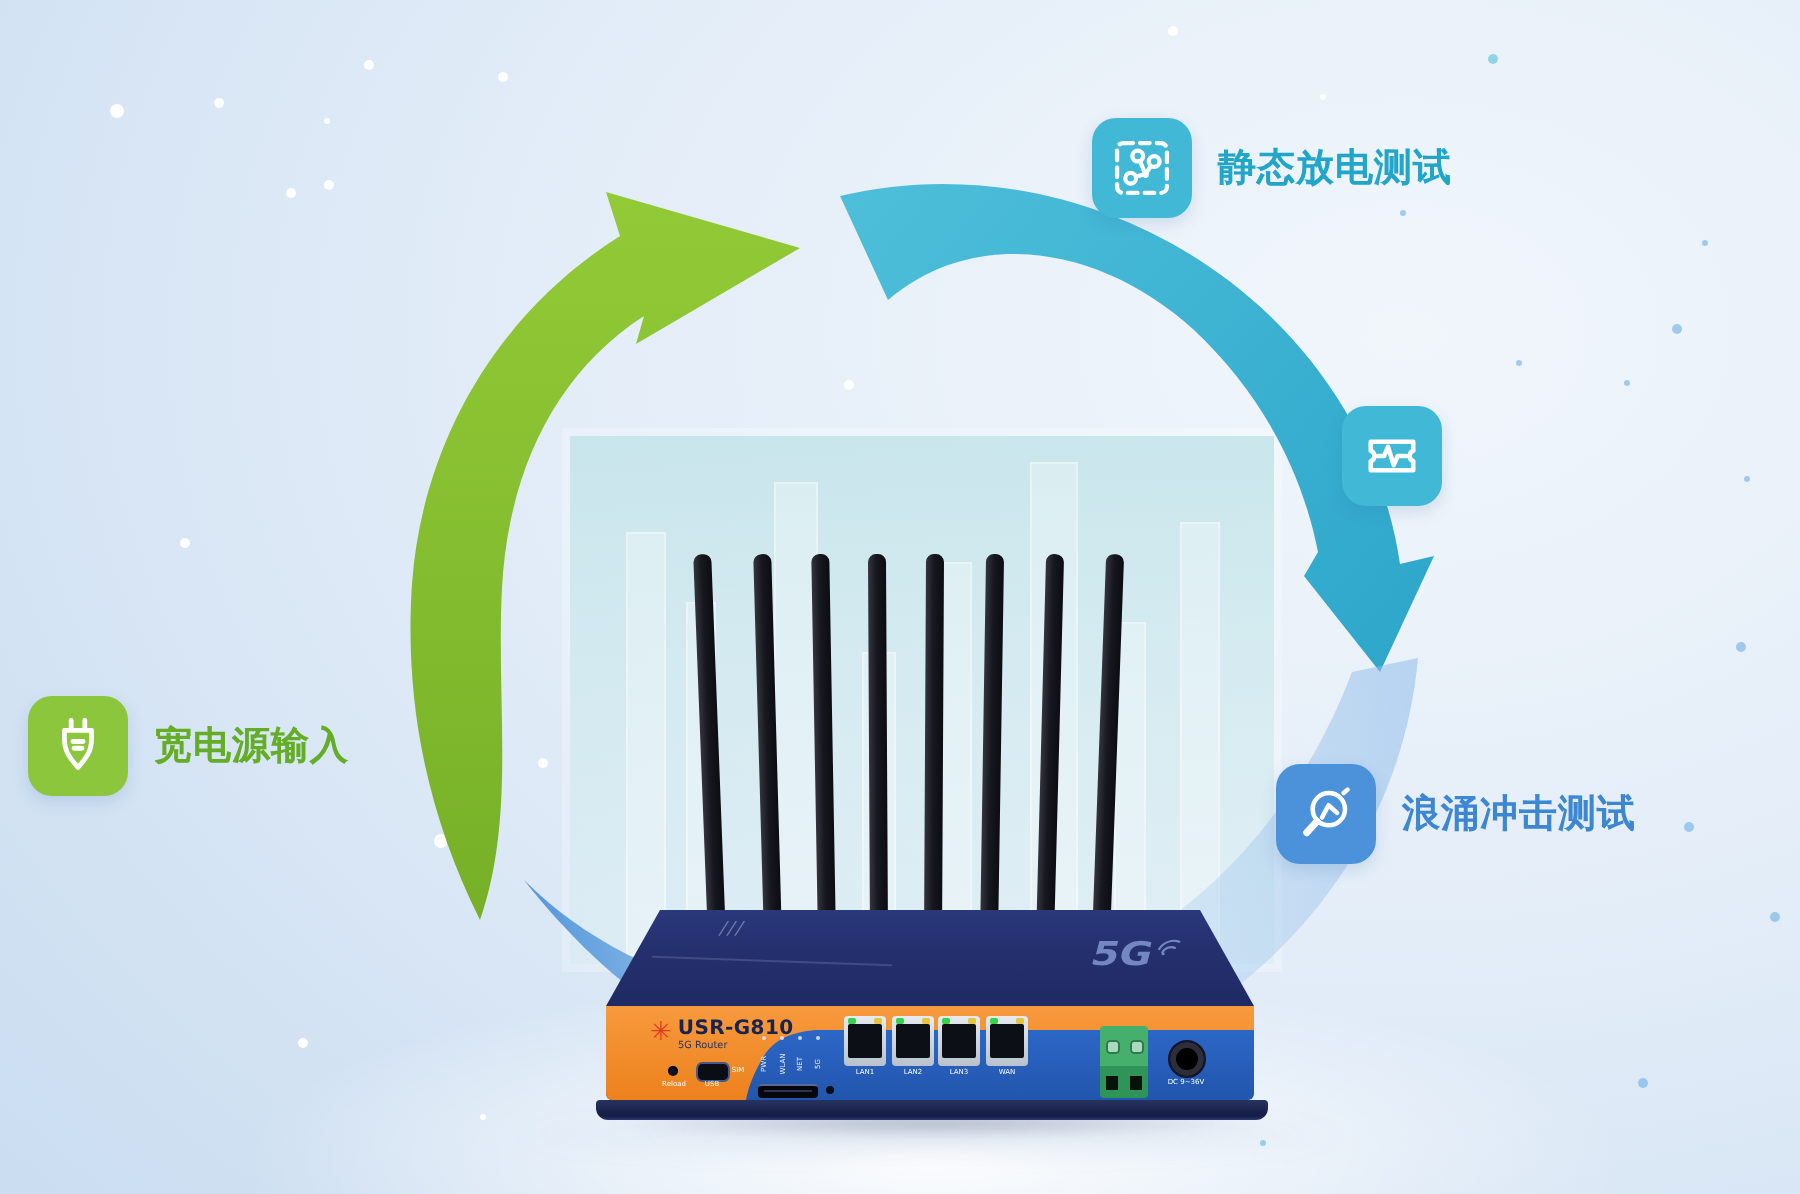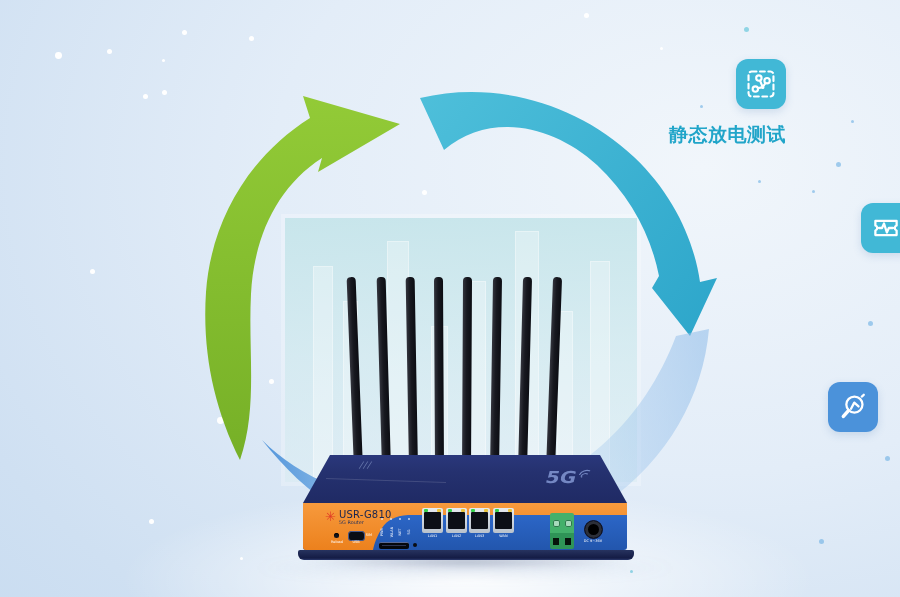--- a/index.html
+++ b/index.html
@@ -19,21 +19,21 @@
   #dots-blue{position:absolute;left:0;top:0;width:3px;height:3px;border-radius:50%;background:transparent;opacity:.6;
     box-shadow:837px 163px 0 1px #6cb0e4,812px 190px 0 0 #6cb0e4,758px 180px 0 0 #6cb0e4,851px 120px 0 0 #6cb0e4,
     869px 322px 0 1px #6cb0e4,843px 412px 0 1px #6cb0e4,886px 457px 0 1px #6cb0e4,745px 28px 0 1px #56c2d8,
     820px 540px 0 1px #6cb0e4,630px 570px 0 0 #56c2d8,700px 105px 0 0 #6cb0e4,872px 238px 0 0 #6cb0e4;}
   
   #cityscape{left:285px;top:218px;width:352px;height:264px;
     background:linear-gradient(180deg, rgba(195,228,233,.85) 0%, rgba(208,234,238,.65) 55%, rgba(222,240,242,.45) 100%);
     box-shadow:0 0 0 4px rgba(255,255,255,.25);}
   .bldg{position:absolute;bottom:4px;background:rgba(255,255,255,.30);border:1px solid rgba(255,255,255,.35);}
   
-  .feature{position:absolute;width:240px;display:flex;flex-direction:column;align-items:flex-end;gap:13px;}
+  .feature{position:absolute;width:240px;display:flex;align-items:center;gap:13px;}
   .icon-tile{width:50px;height:50px;border-radius:12px;display:flex;align-items:center;justify-content:center;
     box-shadow:0 3px 8px rgba(60,110,170,.18);}
   .icon-tile svg{width:34px;height:34px;}
   .feature .lbl{font-size:19px;font-weight:bold;letter-spacing:.5px;white-space:nowrap;}
   .green-tile{background:#8bc63c;} .cyan-tile{background:#41b8d6;} .blue-tile{background:#4b92da;}
   .green-txt{color:#64ad27;} .cyan-txt{color:#21a5c9;} .blue-txt{color:#3d86d2;}
   
   .antenna{position:absolute;width:9px;height:193px;top:277px;border-radius:4px 4px 1px 1px;
     background:linear-gradient(90deg,#33343d 0%,#17181f 45%,#0c0d13 100%);transform-origin:50% 100%;}
   
@@ -47,21 +47,21 @@
   #top-line{position:absolute;left:30px;top:46px;width:120px;height:1px;background:rgba(255,255,255,.14);transform:rotate(2deg);}
   #router-front{position:absolute;left:7px;top:69px;width:324px;height:47px;border-radius:0 0 3px 3px;overflow:hidden;
     background:linear-gradient(180deg,#3070d0 0%,#2a63c2 40%,#2256ad 100%);}
   #router-bottom{position:absolute;left:2px;top:116px;width:336px;height:10px;border-radius:2px 2px 6px 6px;
     background:linear-gradient(180deg,#27335f 0%,#141c45 80%,#2c3a6d 100%);}
   #orange-swoosh{position:absolute;left:0;top:0;width:324px;height:47px;}
   .tiny2{font-size:7px;transform:scale(.5);transform-origin:center top;color:#fff;white-space:nowrap;}
   #logo-row{position:absolute;left:22px;top:7px;display:flex;gap:3px;align-items:flex-start;}
   #logo-glyph{color:#e03a26;font-size:13px;line-height:13px;}
   #model-col{display:flex;flex-direction:column;}
-  #model{font-size:10px;font-weight:normal;color:#172450;line-height:10px;letter-spacing:.2px;}
+  #model{font-size:10px;font-weight:bold;color:#172450;line-height:10px;letter-spacing:.2px;}
   #subtitle{font-size:7px;transform:scale(.7);transform-origin:left top;color:#26335e;line-height:8px;}
   #reset-dot{position:absolute;left:31px;top:30px;width:5px;height:5px;border-radius:50%;background:#10131c;box-shadow:inset 0 1px 1px #000;}
   #reset-lbl{position:absolute;left:21px;top:37px;width:26px;text-align:center;}
   #usb-port{position:absolute;left:45px;top:28px;width:15px;height:8px;border-radius:3px/3.5px;background:#0a0d14;border:1px solid #47598a;}
   #usb-lbl{position:absolute;left:40px;top:37px;width:26px;text-align:center;}
   #led-block{position:absolute;left:75px;top:15px;display:flex;gap:1px;}
   .led{width:8px;display:flex;flex-direction:column;align-items:center;}
   .led-dot{width:2px;height:2px;border-radius:50%;background:rgba(225,235,250,.85);margin-bottom:2px;}
   .led span{display:block;font-size:7px;transform:rotate(-90deg) scale(.5);transform-origin:center center;color:#e8eefb;margin-top:6px;}
   #sim-lbl{position:absolute;left:56px;top:30px;width:20px;text-align:center;}
@@ -121,20 +121,32 @@
         <stop offset=".6" stop-color="#aacdef" stop-opacity=".28"></stop>
         <stop offset="1" stop-color="#8fbce9" stop-opacity=".55"></stop>
       </linearGradient>
     </defs>
     <path d="M240 460 C214 408 202 352 206 292 C211 222 248 157 310 118 L303 96 L400 124 L318 172 L322 158 C277 187 254 237 251 294 C248 352 258 408 240 460 Z" fill="url(#grGreen)"></path>
     <path d="M420 98 C495 80 577 103 634 157 C673 194 694 240 700 282 L717 278 L690 336 L652 288 L659 276 C651 235 630 196 597 165 C552 124 489 112 444 150 Z" fill="url(#grCyan)"></path>
     <path d="M676 336 L709 329 C703 396 668 459 607 502 C546 545 455 556 376 528 C330 512 292 478 262 440 C300 478 356 502 430 506 C530 512 632 452 676 336 Z" fill="url(#grBlueFade)"></path>
   </svg>
 
 
+  <div class="feature" style="left:14px;top:348px;">
+    <div class="icon-tile green-tile">
+      <svg viewBox="0 0 24 24" fill="none" stroke="#fff" stroke-width="1.7" stroke-linecap="round" stroke-linejoin="round">
+        <line x1="9.6" y1="3" x2="9.6" y2="6.3"></line>
+          <line x1="14.4" y1="3" x2="14.4" y2="6.3"></line>
+        <path d="M7.2 6.5 H16.8 V9.2 C16.8 13.6 15.4 15.6 12 19.6 C8.6 15.6 7.2 13.6 7.2 9.2 Z"></path>
+        <line x1="10.2" y1="10.4" x2="13.8" y2="10.4"></line>
+          <line x1="10.6" y1="12.8" x2="13.4" y2="12.8"></line>
+      </svg>
+    </div>
+    <div class="lbl green-txt">宽电源输入</div>
+  </div>
 
   <div class="feature" style="left:546px;top:59px;">
     <div class="icon-tile cyan-tile">
       <svg viewBox="0 0 24 24" fill="none" stroke="#fff" stroke-width="1.5" stroke-linecap="round">
         <rect x="3.2" y="3.2" width="17.6" height="17.6" rx="2.2" stroke-dasharray="3.4 2.5"></rect>
         <line x1="13.2" y1="14.2" x2="8.2" y2="15.4"></line>
           <line x1="13.2" y1="14.2" x2="10.7" y2="8.1"></line>
           <line x1="13.2" y1="14.2" x2="16.1" y2="9.9"></line>
         <circle cx="8" cy="15.6" r="1.9" fill="#41b8d6"></circle>
           <circle cx="10.5" cy="7.8" r="1.9" fill="#41b8d6"></circle>
@@ -156,20 +168,21 @@
 
   <div class="feature" style="left:638px;top:382px;">
     <div class="icon-tile blue-tile">
       <svg viewBox="0 0 24 24" fill="none" stroke="#fff" stroke-width="1.6" stroke-linecap="round" stroke-linejoin="round">
         <circle cx="13" cy="10.3" r="5.7"></circle>
         <line x1="8.8" y1="14.6" x2="5.2" y2="18.6" stroke-width="2.5"></line>
         <path d="M10.6 13.2 L12.9 8.9 L15.9 11.6"></path>
         <line x1="18.2" y1="4.6" x2="19.6" y2="3.4"></line>
       </svg>
     </div>
+    <div class="lbl blue-txt">浪涌冲击测试</div>
   </div>
 
   <div id="shadow2" class="abs"></div>
   <div id="shadow1" class="abs"></div>
 
   <div class="antenna" style="left:354px;transform:rotate(-2.2deg);"></div>
   <div class="antenna" style="left:382px;transform:rotate(-1.6deg);"></div>
   <div class="antenna" style="left:409px;transform:rotate(-1deg);"></div>
   <div class="antenna" style="left:435px;transform:rotate(-0.3deg);"></div>
   <div class="antenna" style="left:462px;transform:rotate(0.3deg);"></div>

